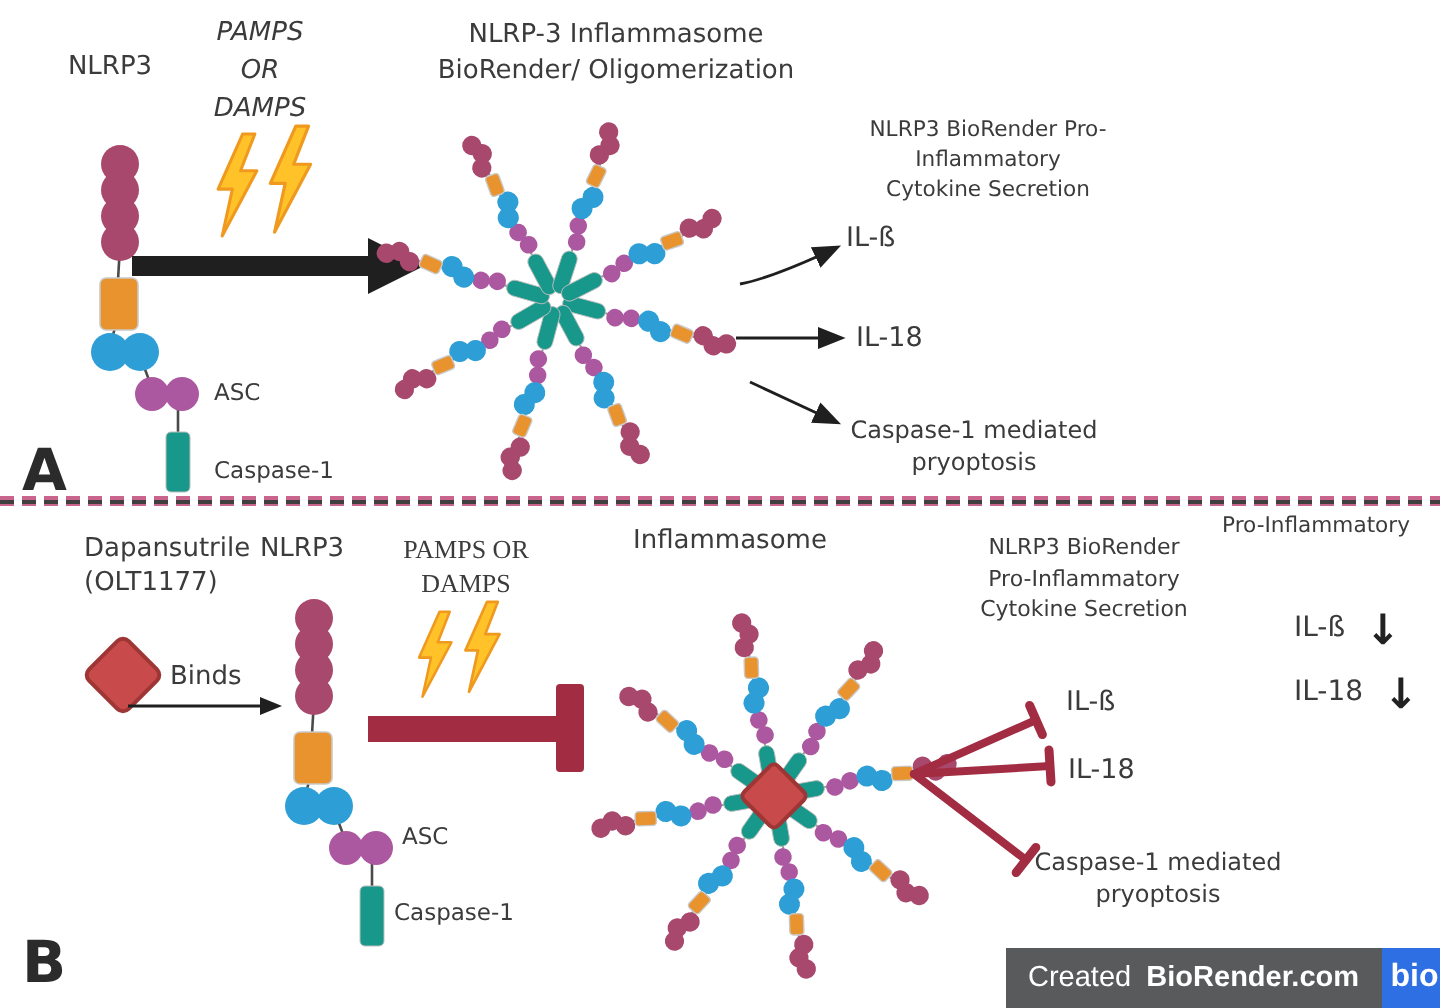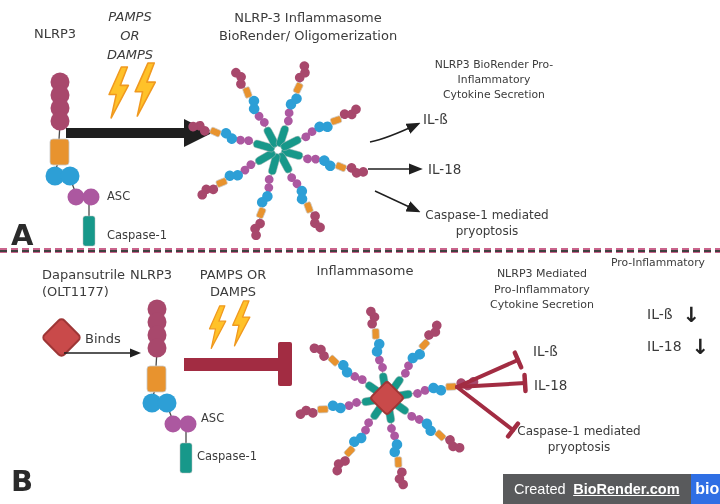--- a/index.html
+++ b/index.html
@@ -24,21 +24,21 @@
   .thin-arrow{stroke:var(--arrow_black);stroke-width:1.4;fill:none;}
   .bolt{fill:var(--bolt_yellow);stroke:var(--bolt_orange);stroke-width:1.5;stroke-linejoin:round;}
   .panel-letter{font-size:29px;font-weight:bold;color:#2b2b2b;}
   .divider{position:absolute;left:0;top:248px;width:720px;height:5px;
     background-image:repeating-linear-gradient(90deg,var(--divider_pink) 0 7px,transparent 7px 11px);}
   .divider::after{content:"";position:absolute;left:0;top:1.5px;width:100%;height:2px;
     background-image:repeating-linear-gradient(90deg,var(--divider_dark) 0 7px,transparent 7px 11px);}
   .badge{position:absolute;left:503px;top:474px;height:30px;display:flex;align-items:stretch;}
   .badge-gray{background:var(--badge_gray);color:#fff;font-family:"Liberation Sans",sans-serif;
     font-size:14.5px;line-height:30px;padding:0 11px;display:flex;gap:5px;}
-  .badge-brand{font-weight:bold;text-decoration:underline;}
+  .badge-brand{font-weight:bold;}
   .badge-logo{background:var(--badge_blue);color:#fff;width:36px;display:flex;align-items:center;
     justify-content:center;font-weight:bold;font-size:16px;font-family:"Liberation Sans",sans-serif;}
   .ovr-row{position:absolute;display:flex;align-items:flex-start;gap:10px;}
   .ovr-lbl{font-size:14px;}
   .ovr-dn{font-size:21px;font-weight:bold;color:#222;line-height:1;position:relative;top:-1px;}
 </style>
 </head>
 <body>
 
 <div class="canvas">
@@ -165,21 +165,21 @@
 
   <div class="t ctr" style="left:128px;top:267px;width:46px;font-size:13px;">NLRP3</div>
 
   <svg class="abs" style="left:127px;top:295px;" width="80" height="185">
     <use href="#monomer"></use>
   </svg>
 
   <div class="t" style="left:201px;top:411px;font-size:11.5px;">ASC</div>
   <div class="t" style="left:197px;top:449px;font-size:11.5px;">Caspase-1</div>
 
-  <div class="abs ctr" style="left:194px;top:266px;width:78px;font-size:13px;line-height:17px;">
+  <div class="abs ctr" style="left:194px;top:266px;width:78px;font-size:13px;line-height:17px;font-family:Liberation Serif, serif;">
     <div>PAMPS OR</div>
     <div>DAMPS</div>
   </div>
 
   <svg class="abs" style="left:207px;top:300px;" width="44" height="50">
     <use href="#bolt" transform="translate(0,5) scale(0.85)"></use>
     <use href="#bolt" transform="translate(23,0) scale(0.9)"></use>
   </svg>
 
   <svg class="abs" style="left:184px;top:342px;" width="108" height="44">
@@ -197,21 +197,21 @@
     <use href="#spoke" transform="translate(100,100) rotate(125) scale(0.88)"></use>
     <use href="#spoke" transform="translate(100,100) rotate(170) scale(0.88)"></use>
     <use href="#spoke" transform="translate(100,100) rotate(215) scale(0.88)"></use>
     <use href="#spoke" transform="translate(100,100) rotate(260) scale(0.88)"></use>
     <use href="#spoke" transform="translate(100,100) rotate(305) scale(0.88)"></use>
     <use href="#spoke" transform="translate(100,100) rotate(350) scale(0.88)"></use>
     <rect class="c-diamond" x="88" y="88" width="24" height="24" rx="3" transform="rotate(45 100 100)"></rect>
   </svg>
 
   <div class="abs ctr" style="left:481px;top:266px;width:122px;font-size:11px;line-height:15.5px;">
-    <div>NLRP3 Mediated</div>
+    <div>NLRP3 BioRender</div>
     <div>Pro-Inflammatory</div>
     <div>Cytokine Secretion</div>
   </div>
 
   <svg class="abs" style="left:445px;top:345px;" width="92" height="100">
     <line class="inh-l" x1="12" y1="42" x2="73" y2="15"></line>
     <line class="inh-cap" x1="69.8" y1="7.7" x2="76.2" y2="22.3"></line>
     <line class="inh-l" x1="12" y1="42" x2="80" y2="38"></line>
     <line class="inh-cap" x1="79.5" y1="30" x2="80.5" y2="46"></line>
     <line class="inh-l" x1="12" y1="42" x2="68" y2="85"></line>

